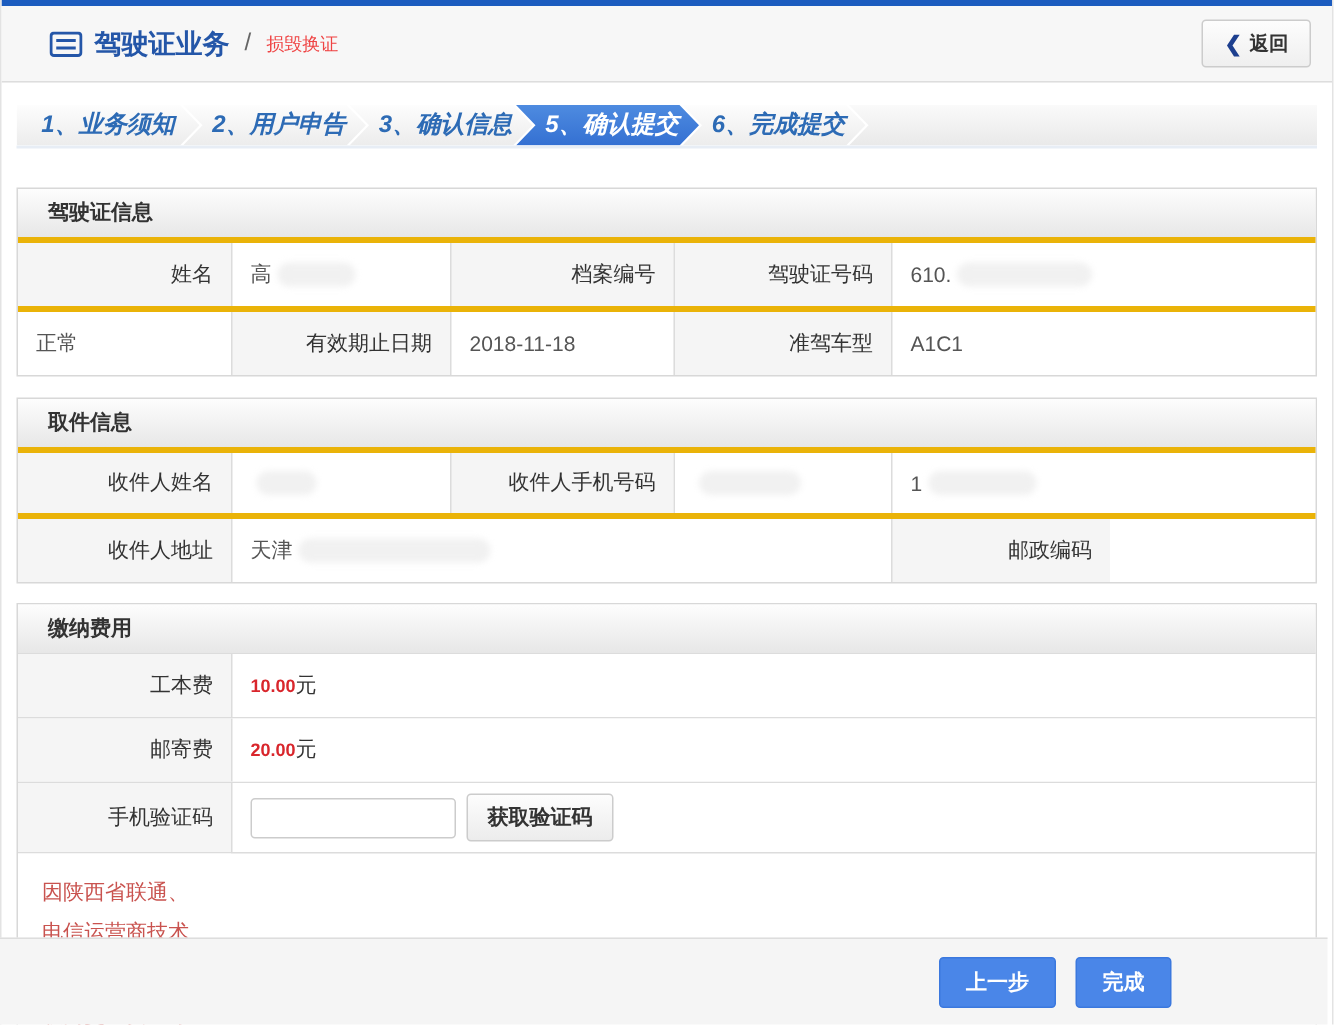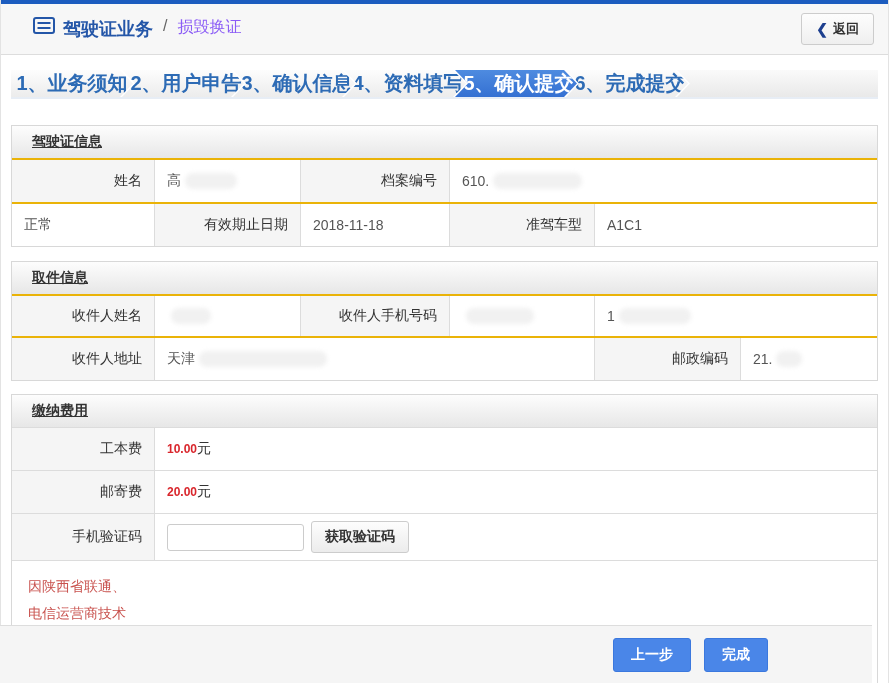--- a/index.html
+++ b/index.html
@@ -9,43 +9,43 @@
     font-size:14px; color:#333; background:#fff; overflow:hidden;
     border-left:1px solid #e3e3e3; border-right:1px solid #e3e3e3;
   }
   .top-border { height:4px; background:#1c5cbf; }
 
   
   .header {
     height:51px; background:#f7f7f7; border-bottom:1px solid #ddd;
     display:flex; align-items:center; padding:0 14px 0 32px;
   }
-  .title-wrap { display:flex; gap:8px; flex:1; }
+  .title-wrap { display:flex; align-items:center; gap:8px; flex:1; }
   .biz-title { color:#2456a8; font-size:18px; font-weight:bold; }
   .biz-sep   { color:#666; font-size:16px; margin:0 2px; }
-  .biz-sub   { color:#8b5cf6; font-size:16px; }
+  .biz-sub   { color:#ef4444; font-size:12px; }
   .back-btn {
     display:inline-flex; align-items:center; gap:5px;
     background:linear-gradient(#fdfdfd,#efefef);
     border:1px solid #ccc; border-radius:3px;
     padding:6px 14px; font-size:13px; font-weight:bold; color:#333; cursor:pointer;
   }
   .back-chevron { color:#1d3f8f; font-size:14px; font-weight:bold; line-height:1; }
 
   
   .steps {
     display:flex; margin:15px 10px 0 10px; height:29px;
     border-bottom:2px solid #e7edf5;
   }
   .step {
     position:relative; width:122px; display:flex; align-items:center; justify-content:center;
-    font-size:20px; font-weight:bold; color:#2d6bb5;
+    font-size:16px; font-weight:bold; color:#2d6bb5;
     background:linear-gradient(#fdfdfd,#ececec);
     clip-path:polygon(0 0, calc(100% - 13px) 0, 100% 50%, calc(100% - 13px) 100%, 0 100%, 13px 50%);
-    margin-left:-11px; padding-left:6px;
+    margin-left:-11px; padding-left:6px;font-style:italic;
   }
   .step:first-child {
     clip-path:polygon(0 0, calc(100% - 13px) 0, 100% 50%, calc(100% - 13px) 100%, 0 100%);
     margin-left:0; padding-left:0;
   }
   .step.active {
     background:linear-gradient(#4e8be0,#3470d2); color:#fff;
   }
   .step-filler {
     flex:1; margin-left:-11px;
@@ -55,23 +55,22 @@
 
   
   .info-table { margin:0 10px; border:1px solid #d8d8d8; }
   .tbl-license { margin-top:26px; }
   .tbl-pickup  { margin-top:14px; }
   .tbl-payment { margin-top:13px; }
   .table-title {
     height:32px; display:flex; align-items:center; padding-left:20px;
     font-weight:bold; color:#333; font-size:14px;
     background:linear-gradient(#fdfdfd,#e7e7e7);
-    text-decoration:underline;
-  }
-  .grid-row { display:grid; grid-template-columns:142px 146px 149px 145px 146px 1fr; border-top:2px solid #eab308; }
+  }
+  .grid-row { display:grid; grid-template-columns:142px 146px 149px 145px 146px 1fr; border-top:4px solid #eab308; }
   .grid-row-2col { display:grid; grid-template-columns:142px 1fr; border-top:1px solid #dcdcdc; }
   .cell { min-height:42px; display:flex; align-items:center; padding:4px 12px; }
   .cell + .cell { border-left:1px solid #dcdcdc; }
   .cell.label { background:#f5f5f5; justify-content:flex-end; text-align:right; color:#333; }
   .cell.value { background:#fff; color:#555; }
   .span3 { grid-column:2 / 5; }
   .row-40 .cell { min-height:40px; }
 
   
   .redact {
@@ -89,21 +88,21 @@
   }
   .sms-btn {
     background:linear-gradient(#fdfdfd,#ececec); border:1px solid #ccc; border-radius:3px;
     padding:6px 13px; font-size:14px; font-weight:bold; color:#333; cursor:pointer;
   }
   .notice-row .cell { min-height:68px; }
   .notice-text { color:#c9534f; line-height:1.95; padding:8px 4px; }
 
   
   .footer {
-    position:absolute; left:0; right:17px; bottom:0; height:58px;
+    position:absolute; left:0; right:4px; bottom:0; height:58px;
     background:#f5f5f5; border-top:1px solid #ddd;
     display:flex; align-items:center; justify-content:flex-end;
     padding-right:104px; gap:13px;
   }
   .action-btn {
     background:#4a86e8; border:1px solid #3b78de; border-radius:3px;
     color:#fff; font-size:14px; font-weight:bold;
     padding:7px 17px; cursor:pointer;
   }
 
@@ -130,35 +129,35 @@
   <button class="back-btn">
     <span class="back-chevron">❮</span>
     <span>返回</span>
   </button>
 </div>
 
 <div class="steps">
   <div class="step">1、业务须知</div>
   <div class="step">2、用户申告</div>
   <div class="step">3、确认信息</div>
-  <div class="step">4、资料填写</div>
   <div class="step active">5、确认提交</div>
   <div class="step">6、完成提交</div>
   <div class="step-filler"></div>
 </div>
 
 <div class="info-table tbl-license">
   <div class="table-title">驾驶证信息</div>
   <div class="grid-row">
     <div class="cell label">姓名</div>
     <div class="cell value">
       <span>高</span>
       <span class="redact" style="width:52px"></span>
     </div>
     <div class="cell label">档案编号</div>
+    <div class="cell label">驾驶证号码</div>
     <div class="cell value">
       <span>610.</span>
       <span class="redact" style="width:98px"></span>
     </div>
   </div>
   <div class="grid-row">
     <div class="cell value">正常</div>
     <div class="cell label">有效期止日期</div>
     <div class="cell value">2018-11-18</div>
     <div class="cell label">准驾车型</div>
@@ -184,24 +183,20 @@
       <span class="redact" style="width:72px"></span>
     </div>
   </div>
   <div class="grid-row">
     <div class="cell label">收件人地址</div>
     <div class="cell value span3">
       <span>天津</span>
       <span class="redact" style="width:128px"></span>
     </div>
     <div class="cell label">邮政编码</div>
-    <div class="cell value">
-      <span>21.</span>
-      <span class="redact" style="width:26px"></span>
-    </div>
   </div>
 </div>
 
 <div class="info-table tbl-payment">
   <div class="table-title">缴纳费用</div>
   <div class="grid-row-2col">
     <div class="cell label">工本费</div>
     <div class="cell value">
       <span class="fee-amount">10.00</span>
         <span class="fee-unit">元</span>

